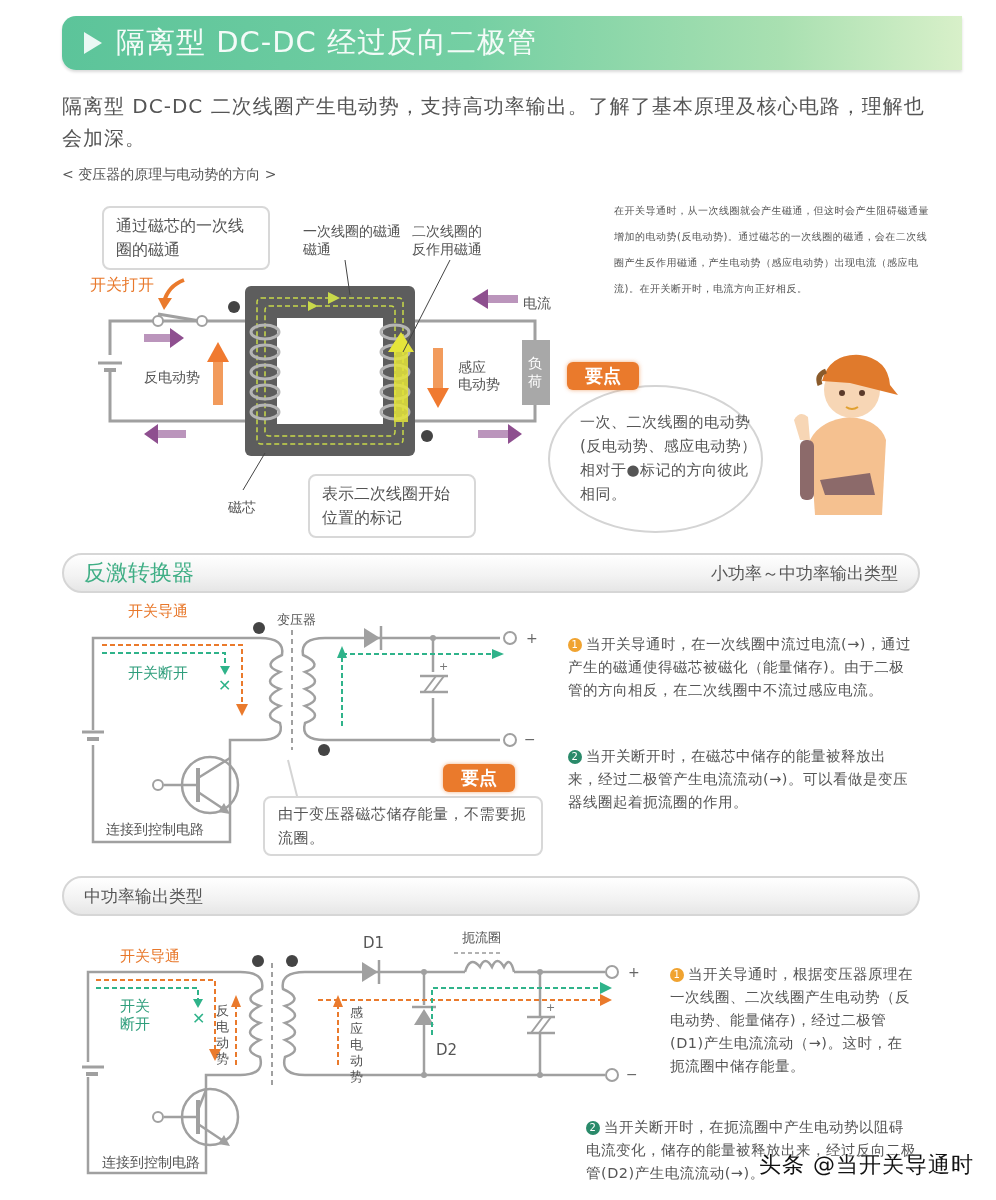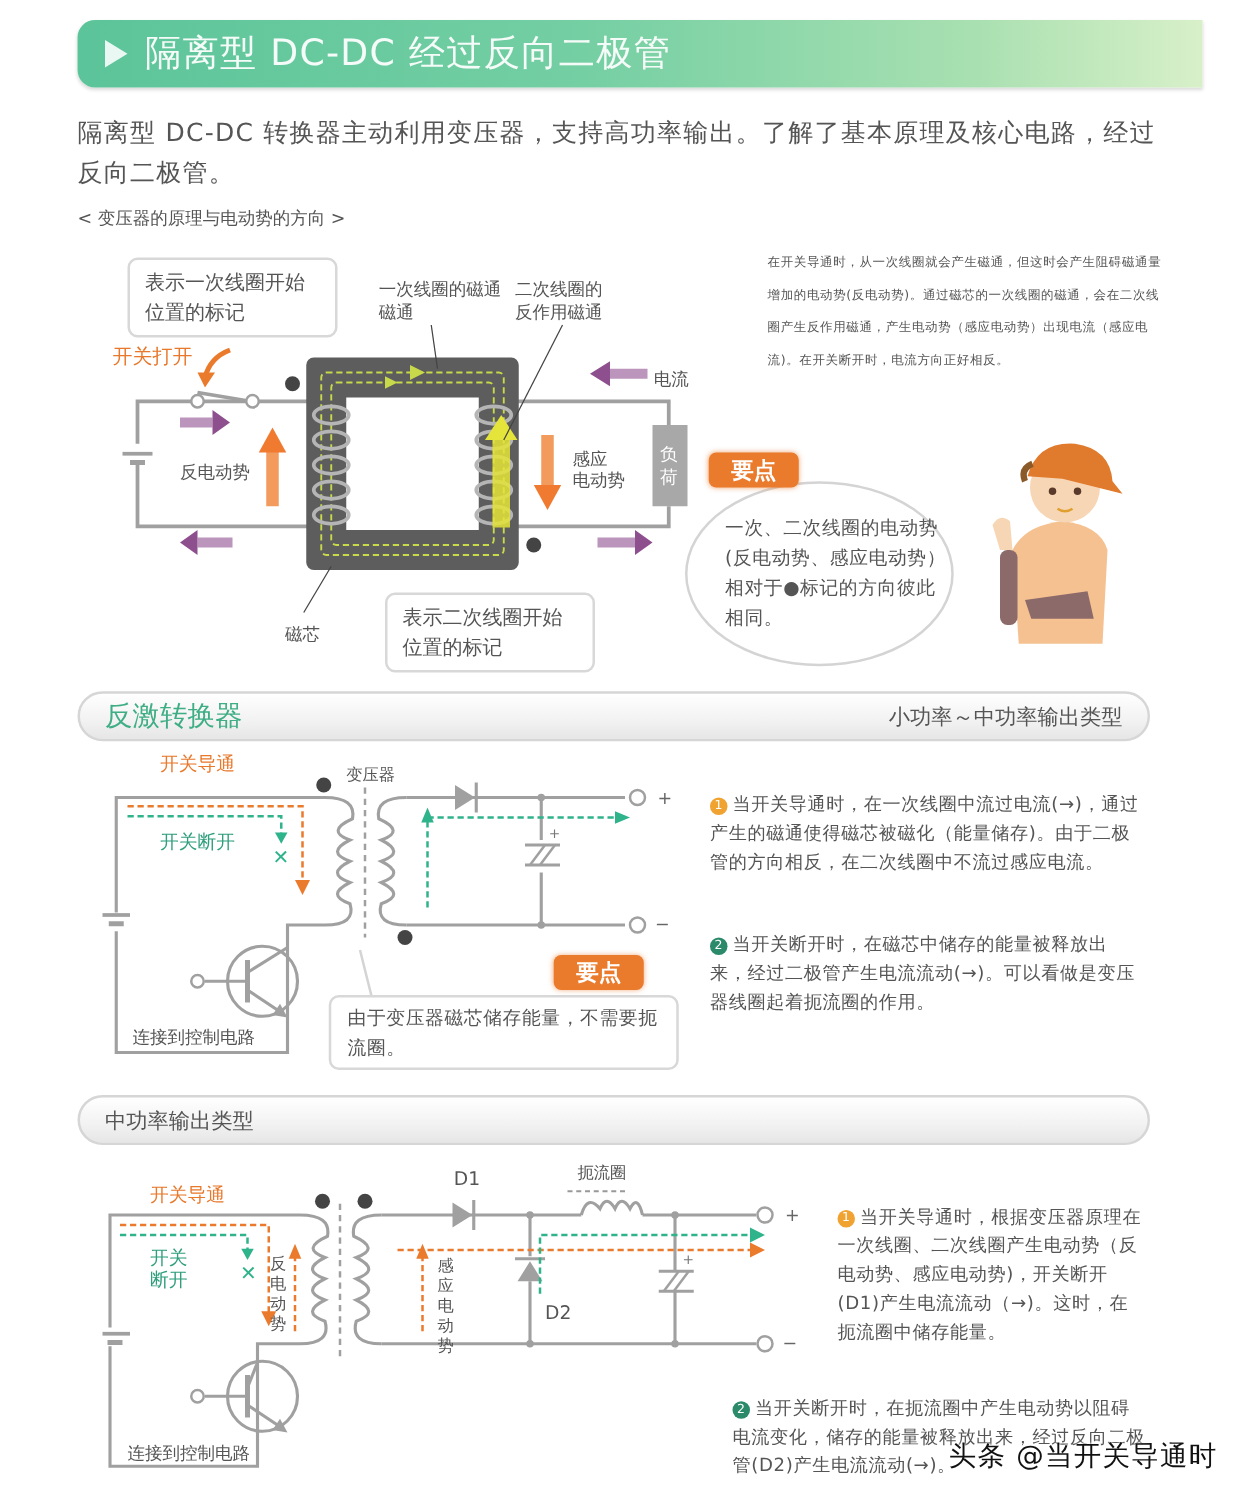--- a/index.html
+++ b/index.html
@@ -26,21 +26,21 @@
   svg text { font-family: "DejaVu Sans", sans-serif; }
 </style>
 </head>
 <body>
 
 <div class="abs main-banner">
   <div class="banner-tri"></div>
   <span class="banner-title">隔离型 DC-DC 经过反向二极管</span>
 </div>
 
-<div class="abs intro">隔离型 DC-DC 转换器主动利用变压器，支持高功率输出。了解了基本原理及核心电路，经过反向二极管。</div>
+<div class="abs intro">隔离型 DC-DC 二次线圈产生电动势，支持高功率输出。了解了基本原理及核心电路，理解也会加深。</div>
 
 <div class="abs subhead">&lt; 变压器的原理与电动势的方向 &gt;</div>
 
 <svg class="abs" style="left:60px;top:190px;" width="500" height="350">
 
   <g stroke="#a0a0a0" stroke-width="3" fill="none">
     <polyline points="245,131 110,131 50,131 50,165"></polyline>
     <polyline points="50,180 50,231 245,231"></polyline>
     <polyline points="350,131 475,131 475,150"></polyline>
     <polyline points="475,215 475,231 350,231"></polyline>
@@ -111,21 +111,21 @@
   <text x="30" y="100" font-size="16" fill="#e8782b">开关打开</text>
   <text x="463" y="118" font-size="14" fill="#555">电流</text>
   <text x="84" y="192" font-size="14" fill="#555">反电动势</text>
   <text x="398" y="182" font-size="14" fill="#555">感应</text>
   <text x="398" y="199" font-size="14" fill="#555">电动势</text>
   <text x="468" y="178" font-size="14" fill="#fff">负</text>
   <text x="468" y="196" font-size="14" fill="#fff">荷</text>
   <text x="168" y="322" font-size="14" fill="#555">磁芯</text>
 </svg>
 
-<div class="abs callout" style="left:102px;top:206px;width:168px;">表示一次线圈开始位置的标记</div>
+<div class="abs callout" style="left:102px;top:206px;width:168px;">通过磁芯的一次线圈的磁通</div>
 <div class="abs callout" style="left:308px;top:474px;width:168px;">表示二次线圈开始位置的标记</div>
 
 <div class="abs para" style="left:614px;top:198px;width:318px;font-size:10px;line-height:26px;">在开关导通时，从一次线圈就会产生磁通，但这时会产生阻碍磁通量增加的电动势(反电动势)。通过磁芯的一次线圈的磁通，会在二次线圈产生反作用磁通，产生电动势（感应电动势）出现电流（感应电流)。在开关断开时，电流方向正好相反。</div>
 
 <div class="abs" style="left:548px;top:385px;width:215px;height:148px;border:2px solid #d4d4d4;border-radius:50%;background:#fff;"></div>
 <div class="abs keypoint-tag" style="left:567px;top:362px;">要点</div>
 <div class="abs para" style="left:580px;top:410px;width:180px;font-size:15px;line-height:24px;">一次、二次线圈的电动势(反电动势、感应电动势）相对于●标记的方向彼此相同。</div>
 
 <svg class="abs" style="left:790px;top:345px;" width="130" height="190">
   <path d="M25,170 L20,95 Q30,75 60,72 Q90,75 96,95 L92,170 Z" fill="#f5c190"></path>
@@ -295,19 +295,19 @@
       <text x="290" y="140">动</text>
       <text x="290" y="156">势</text>
   </g>
   <text x="303" y="23" font-size="15" fill="#555">D1</text>
   <text x="376" y="130" font-size="15" fill="#555">D2</text>
   <text x="402" y="17" font-size="13" fill="#555">扼流圈</text>
   <text x="42" y="242" font-size="14" fill="#555">连接到控制电路</text>
 </svg>
 
 <div class="abs para" style="left:670px;top:963px;width:246px;">
-  <span class="bullet b-orange">1</span><span>当开关导通时，根据变压器原理在一次线圈、二次线圈产生电动势（反电动势、感应电动势)，开关断开(D1)产生电流流动（→)。这时，在扼流圈中储存能量。</span>
+  <span class="bullet b-orange">1</span><span>当开关导通时，根据变压器原理在一次线圈、二次线圈产生电动势（反电动势、能量储存)，经过二极管(D1)产生电流流动（→)。这时，在扼流圈中储存能量。</span>
 </div>
 <div class="abs para" style="left:586px;top:1116px;width:330px;">
   <span class="bullet b-green">2</span><span>当开关断开时，在扼流圈中产生电动势以阻碍电流变化，储存的能量被释放出来，经过反向二极管(D2)产生电流流动(→)。</span>
 </div>
 
 <div class="abs watermark">头条 @当开关导通时</div>
 
 </body></html>

